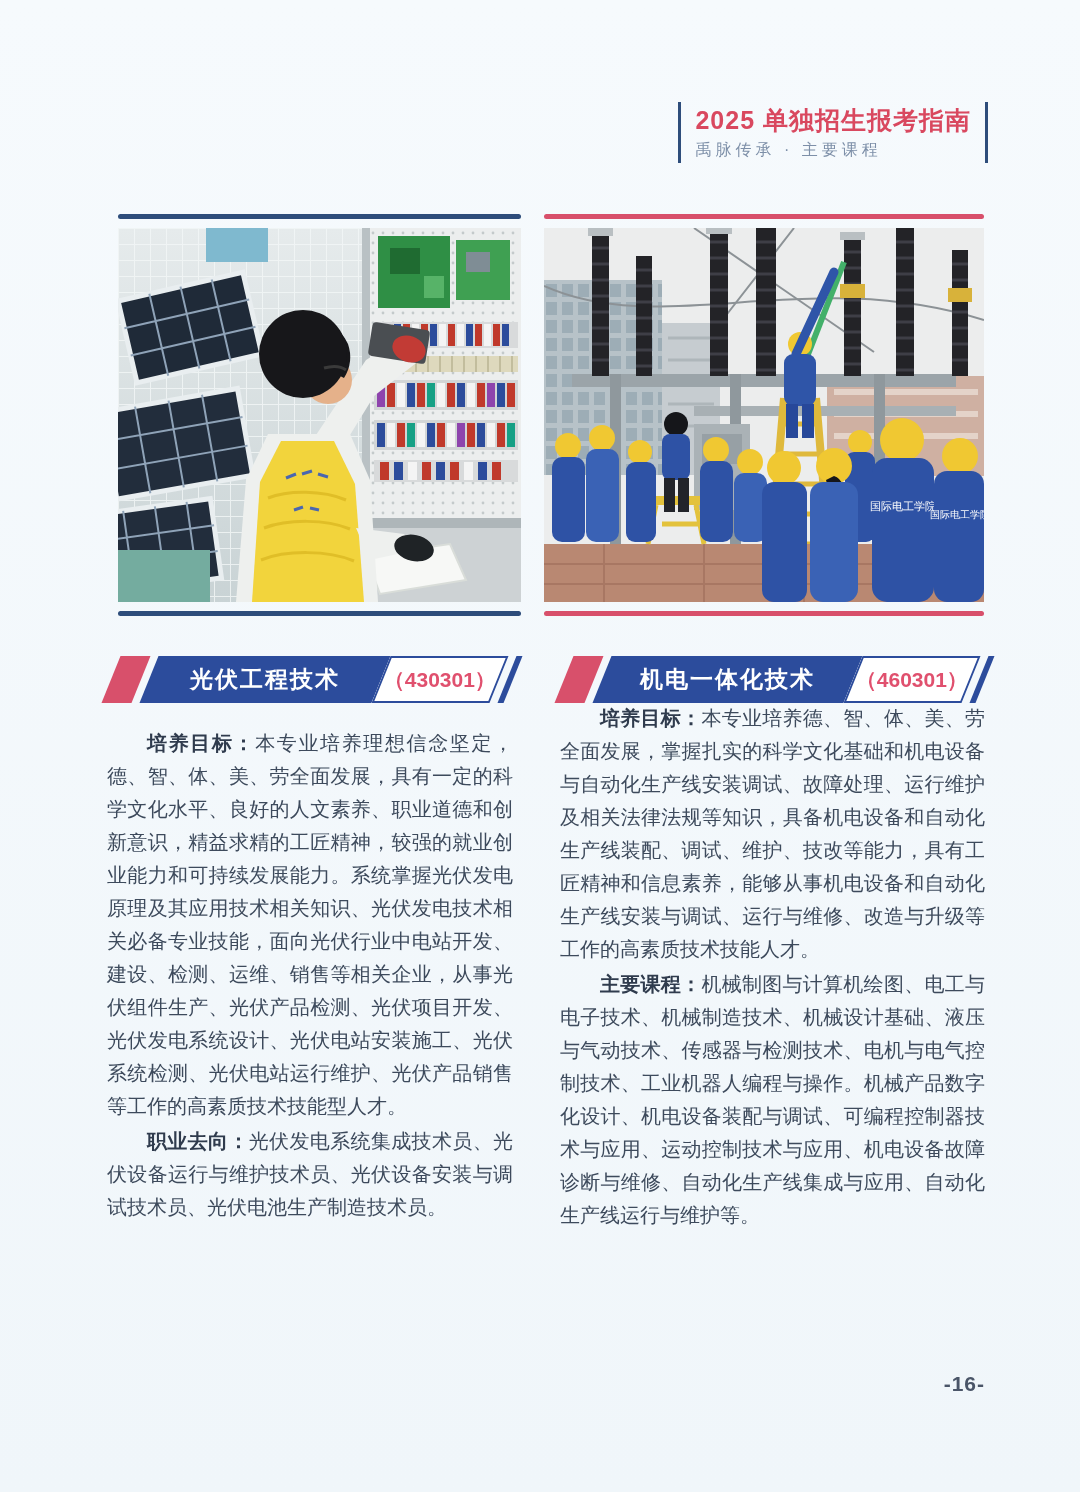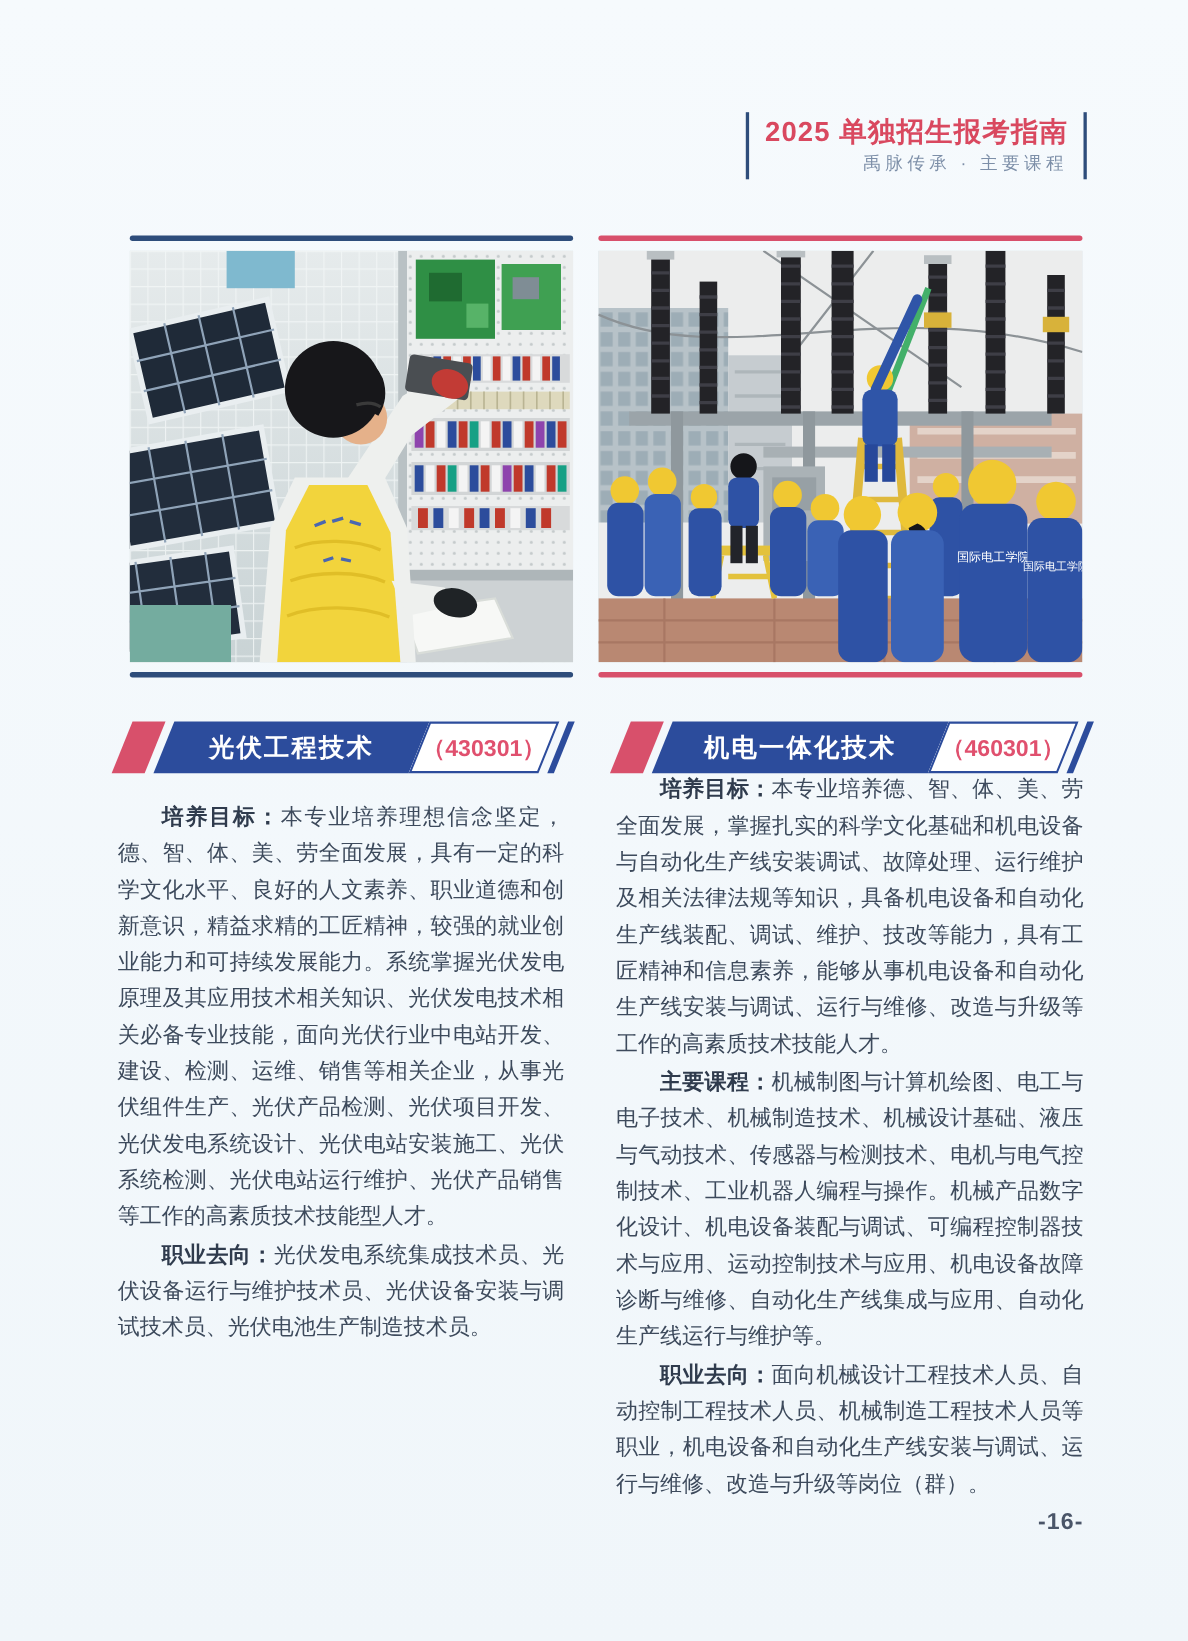--- a/index.html
+++ b/index.html
@@ -8,21 +8,21 @@
     background:#f3f8fb;
     font-family:"Liberation Sans","DejaVu Sans",sans-serif;
     -webkit-font-smoothing:antialiased;
   }
   .page{position:relative;width:1080px;height:1492px;overflow:hidden;background:linear-gradient(180deg,#f6fafd 0%,#f0f6fa 100%);}
 
   
   .header{position:absolute;top:102px;right:92px;}
   .header-inner{
     border-left:3px solid #2e4d7b;border-right:3px solid #2e4d7b;
-    padding:3px 14px;text-align:right;
+    padding:3px 14px;text-align:left;
   }
   .header-title{color:#d9485f;font-size:25px;font-weight:bold;letter-spacing:1px;white-space:nowrap;line-height:30px;}
   .header-subtitle{color:#7d8fa8;font-size:16px;letter-spacing:4px;white-space:nowrap;margin-top:5px;line-height:20px;}
 
   
   .photo{position:absolute;top:203px;margin:11px;}
   .photo-left{left:107px;width:403px;}
   .photo-right{left:533px;width:440px;}
   .rule{height:5px;border-radius:3px;}
   .rule-blue{background:#2e4d7b;}
@@ -357,18 +357,17 @@
         <span>机电一体化技术</span>
       </div>
       <div class="banner-code">
         <span>（460301）</span>
       </div>
       <span class="slash-blue"></span>
     </div>
     <div class="body-text">
       <p class="para"><b>培养目标：</b><span>本专业培养德、智、体、美、劳全面发展，掌握扎实的科学文化基础和机电设备与自动化生产线安装调试、故障处理、运行维护及相关法律法规等知识，具备机电设备和自动化生产线装配、调试、维护、技改等能力，具有工匠精神和信息素养，能够从事机电设备和自动化生产线安装与调试、运行与维修、改造与升级等工作的高素质技术技能人才。</span></p>
       <p class="para"><b>主要课程：</b><span>机械制图与计算机绘图、电工与电子技术、机械制造技术、机械设计基础、液压与气动技术、传感器与检测技术、电机与电气控制技术、工业机器人编程与操作。机械产品数字化设计、机电设备装配与调试、可编程控制器技术与应用、运动控制技术与应用、机电设备故障诊断与维修、自动化生产线集成与应用、自动化生产线运行与维护等。</span></p>
-      <p class="para"><b>职业去向：</b><span>面向机械设计工程技术人员、自动控制工程技术人员、机械制造工程技术人员等职业，机电设备和自动化生产线安装与调试、运行与维修、改造与升级等岗位（群）。</span></p>
     </div>
   </section>
 
   <div class="page-number">-16-</div>
 </div>
 
 </body></html>

